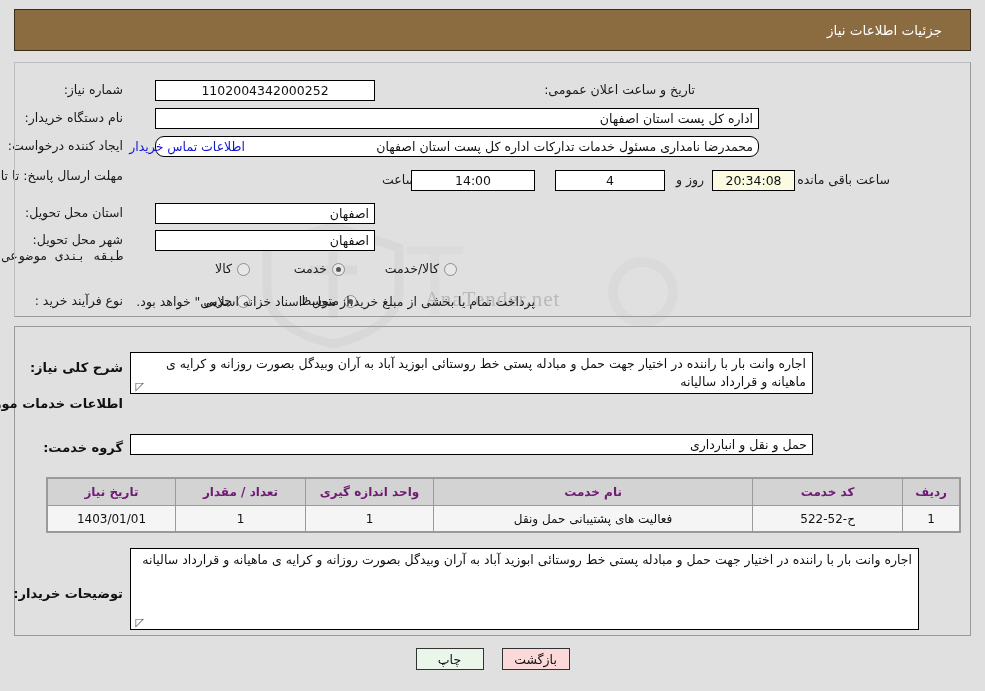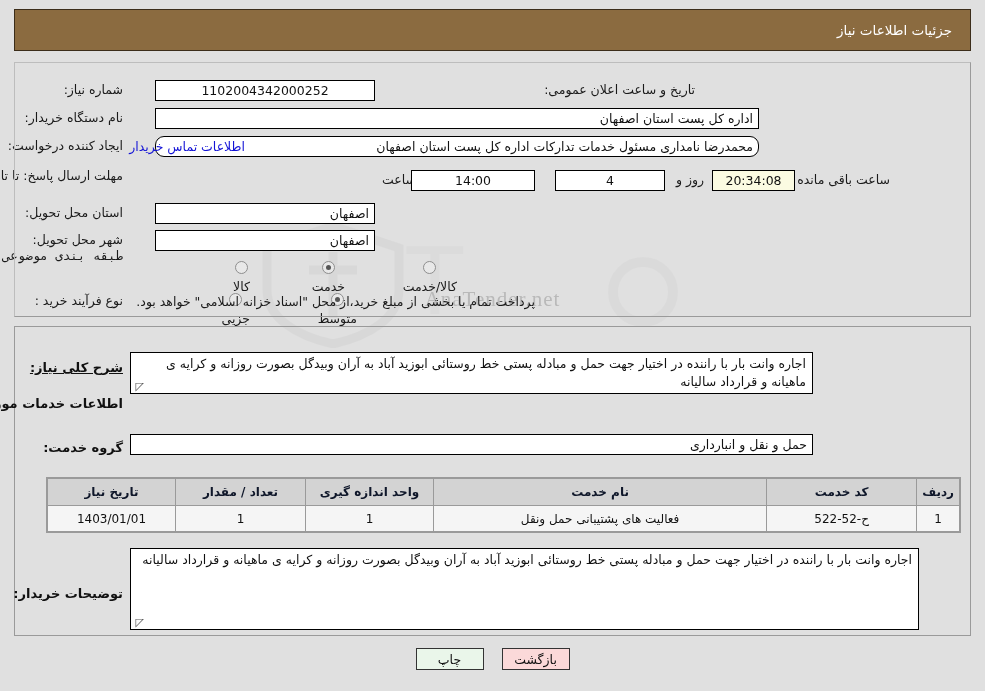--- a/index.html
+++ b/index.html
@@ -47,21 +47,21 @@
   
   #titlebar {
     position: absolute;
     left: 14px; top: 9px;
     width: 957px; height: 42px;
     background: #8b6b40;
     border: 1px solid #3b2d1a;
     display: flex;
     align-items: center;
     justify-content: flex-start;
-    padding: 0 18px;
+    padding: 0 28px;
     z-index: 3;
   }
   #titlebar .t {
     color: #ffffff;
     font-size: 13.5px;
   }
 
   
   .panel {
     position: absolute;
@@ -115,21 +115,21 @@
     flex: none;
   }
   .radio.on::after {
     content: "";
     position: absolute;
     left: 3px; top: 3px;
     width: 5px; height: 5px;
     border-radius: 50%;
     background: #555;
   }
-  .radio-group { display: flex; align-items: center; gap: 5px; flex-direction: column; }
+  .radio-group { display: flex; align-items: flex-end; gap: 5px; }
   .radio-group .cap { font-size: 12.5px; color: #1a1a1a; white-space: nowrap; }
 
   
   .heading {
     position: absolute;
     font-size: 13px;
     font-weight: bold;
     color: #111;
     white-space: nowrap;
     z-index: 2;
@@ -168,24 +168,24 @@
   }
   table {
     border-collapse: collapse;
     width: 100%;
     font-size: 12px;
   }
   thead th {
     background: #d3d3d3;
     border: 1px solid #9a9a9a;
     font-weight: bold;
-    color: #0f172a;
+    color: #701a75;
     height: 27px;
     font-size: 12px;
-    padding: 0 5px;
+    padding: 0 12px;
     white-space: nowrap;
   }
   tbody td {
     background: #f5f5f5;
     border: 1px solid #9a9a9a;
     height: 26px;
     text-align: center;
     color: #111;
     font-size: 12px;
     padding: 0 4px;
@@ -301,21 +301,21 @@
     <span class="cap">جزیی</span>
   </div>
   <div class="row radio-group" style="right:628px; top:293px;">
     <span class="radio on"></span>
     <span class="cap">متوسط</span>
   </div>
   <span class="lbl" style="position:absolute; right:450px; top:294px; z-index:2;margin-left:19px;">پرداخت تمام یا بخشی از مبلغ خرید،از محل "اسناد خزانه اسلامی" خواهد بود.</span>
 
   <div class="panel" id="panel-mid"></div>
 
-  <span class="heading" style="right:862px; top:360px;text-decoration:underline;">شرح کلی نیاز:</span>
+  <span class="heading" style="right:862px; top:360px;">شرح کلی نیاز:</span>
   <div class="ta" style="right:172px; top:352px; width:683px; height:42px;">
     <span>اجاره وانت بار با راننده در اختیار جهت حمل و مبادله پستی خط روستائی ابوزید آباد به آران وبیدگل بصورت روزانه و کرایه ی ماهیانه و قرارداد سالیانه</span>
     <span class="grip">◸</span>
   </div>
 
   <span class="heading" style="right:862px; top:396px;">اطلاعات خدمات مورد نیاز</span>
 
   <span class="heading" style="right:862px; top:440px;">گروه خدمت:</span>
   <div class="fld rightjust" style="position:absolute; right:172px; top:434px; width:683px; z-index:2; justify-content:flex-start;">حمل و نقل و انبارداری</div>
 

